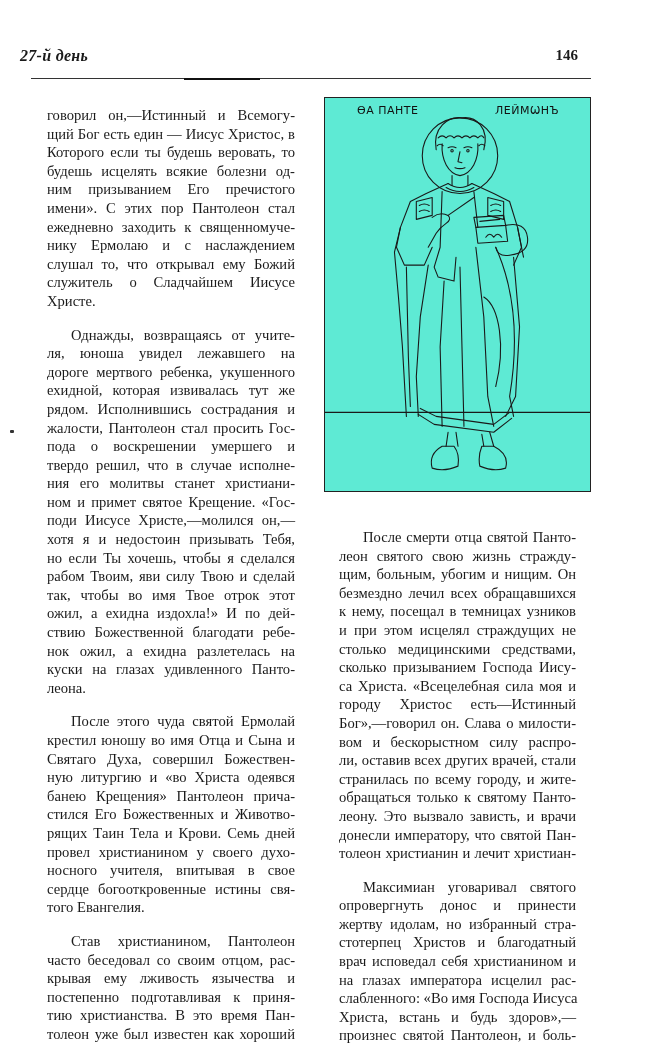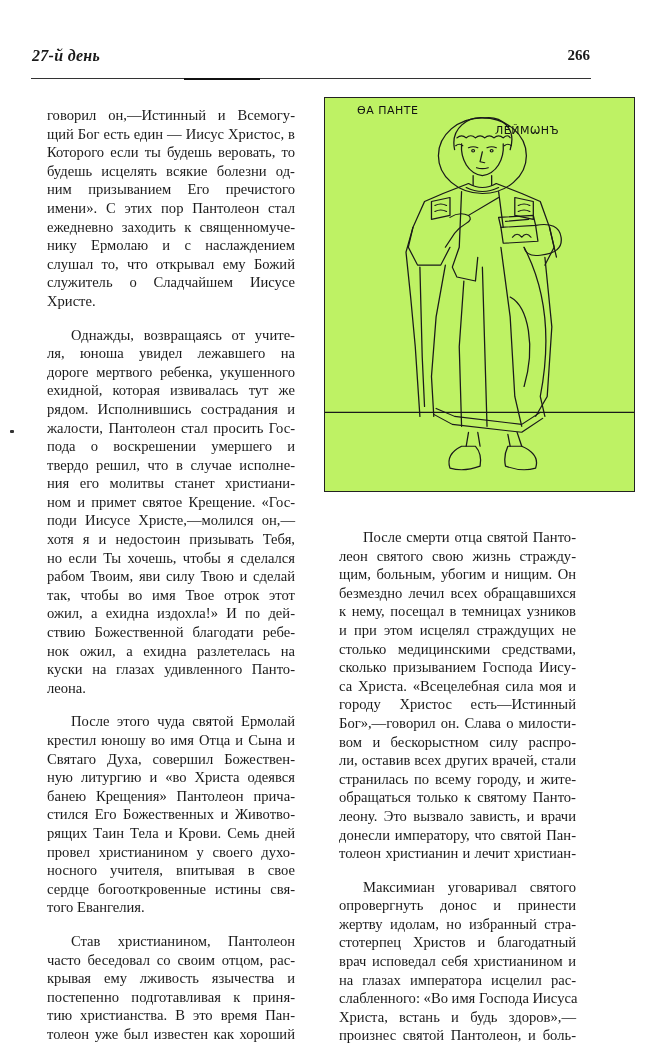--- a/index.html
+++ b/index.html
@@ -10,21 +10,21 @@
     body {
       width: 655px;
       height: 1048px;
       position: relative;
       overflow: hidden;
       font-family: "Liberation Serif", "DejaVu Serif", serif;
       color: #1a1a1a;
     }
     .page-header {
       position: absolute;
-      left: 32px;
+      left: 20px;
       top: 47px;
       width: 558px;
       height: 24px;
     }
     .running-head {
       position: absolute;
       left: 0;
       top: 0;
       font-style: italic;
       font-weight: bold;
@@ -83,59 +83,59 @@
       height: 18.6px;
       overflow: visible;
     }
     .line.last {
       text-align-last: left;
     }
     .icon-frame {
       position: absolute;
       left: 324px;
       top: 97px;
-      width: 311px;
+      width: 267px;
       height: 395px;
       border: 1.5px solid #222;
       box-sizing: border-box;
-      background: #bef264;
+      background: #5eead4;
     }
     .icon-frame svg {
       position: absolute;
       left: 0;
       top: 0;
       width: 100%;
       height: 100%;
     }
     .icon-inscription {
       position: absolute;
       top: 6px;
       font-family: "DejaVu Sans", sans-serif;
       font-size: 11px;
       letter-spacing: 0.5px;
       color: #111;
     }
     .inscr-left { left: 32px; }
-    .inscr-right { left: 170px; margin-top: 20px; }
+    .inscr-right { left: 170px; }
     .margin-mark {
       position: absolute;
       left: 10px;
       top: 430px;
       width: 4px;
       height: 3px;
       background: #333;
       border-radius: 1px;
     }
   </style>
 </head>
 <body>
 
 <div class="page-header">
   <span class="running-head">27-й день</span>
-  <span class="page-number">266</span>
+  <span class="page-number">146</span>
 </div>
 <div class="header-rule">
     <div class="thick"></div>
   </div>
 
 <div class="margin-mark"></div>
 
 <div class="col col-left" id="left-col">
     <div class="para">
       <span class="line">говорил он,—Истинный и Всемогу-</span>

